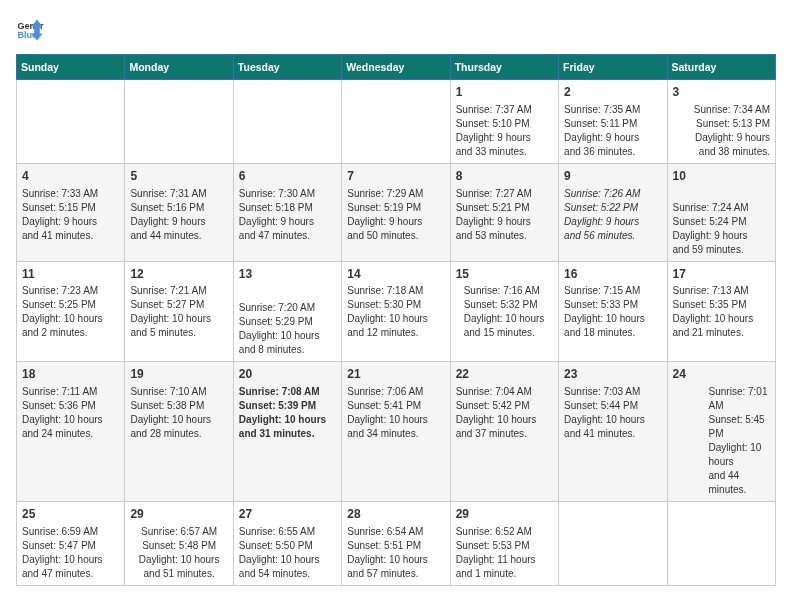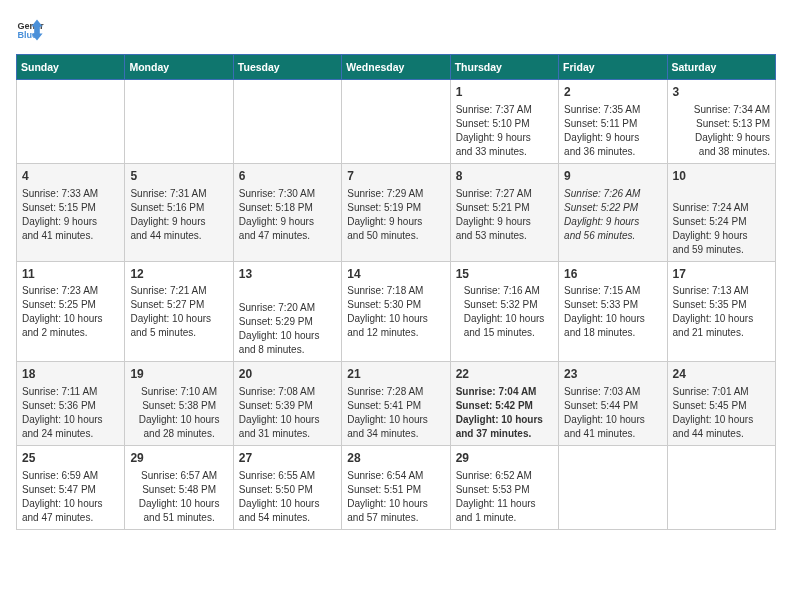--- a/index.html
+++ b/index.html
@@ -240,56 +240,56 @@
       <tr>
         <td>
           <div class="day-number">18</div>
           <div class="day-info" style="white-space: pre-line;">Sunrise: 7:11 AM
 Sunset: 5:36 PM
 Daylight: 10 hours
 and 24 minutes.</div>
         </td>
         <td>
           <div class="day-number">19</div>
-          <div class="day-info" style="white-space: pre-line; text-align: center;">Sunrise: 7:10 AM
+          <div class="day-info" style="white-space: pre-line;">Sunrise: 7:10 AM
 Sunset: 5:38 PM
 Daylight: 10 hours
 and 28 minutes.</div>
         </td>
         <td>
           <div class="day-number">20</div>
-          <div class="day-info" style="white-space: pre-line;">Sunrise: 7:08 AM
+          <div class="day-info" style="white-space: pre-line; font-weight: bold;">Sunrise: 7:08 AM
 Sunset: 5:39 PM
 Daylight: 10 hours
 and 31 minutes.</div>
         </td>
         <td>
           <div class="day-number">21</div>
-          <div class="day-info" style="white-space: pre-line;">Sunrise: 7:28 AM
+          <div class="day-info" style="white-space: pre-line;">Sunrise: 7:06 AM
 Sunset: 5:41 PM
 Daylight: 10 hours
 and 34 minutes.</div>
         </td>
         <td>
           <div class="day-number">22</div>
-          <div class="day-info" style="white-space: pre-line; font-weight: bold;">Sunrise: 7:04 AM
+          <div class="day-info" style="white-space: pre-line;">Sunrise: 7:04 AM
 Sunset: 5:42 PM
 Daylight: 10 hours
 and 37 minutes.</div>
         </td>
         <td>
           <div class="day-number">23</div>
           <div class="day-info" style="white-space: pre-line;">Sunrise: 7:03 AM
 Sunset: 5:44 PM
 Daylight: 10 hours
 and 41 minutes.</div>
         </td>
         <td>
           <div class="day-number">24</div>
-          <div class="day-info" style="white-space: pre-line;">Sunrise: 7:01 AM
+          <div class="day-info" style="white-space: pre-line; margin-left: 36px;">Sunrise: 7:01 AM
 Sunset: 5:45 PM
 Daylight: 10 hours
 and 44 minutes.</div>
         </td>
       </tr>
       <tr>
         <td>
           <div class="day-number">25</div>
           <div class="day-info" style="white-space: pre-line;">Sunrise: 6:59 AM
 Sunset: 5:47 PM

